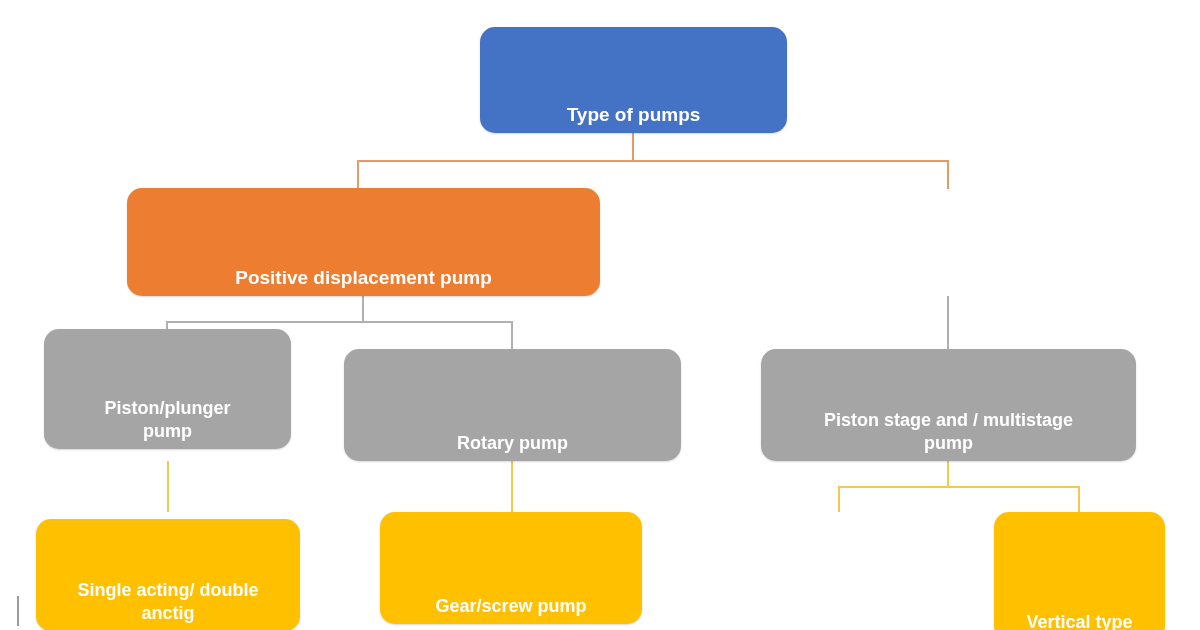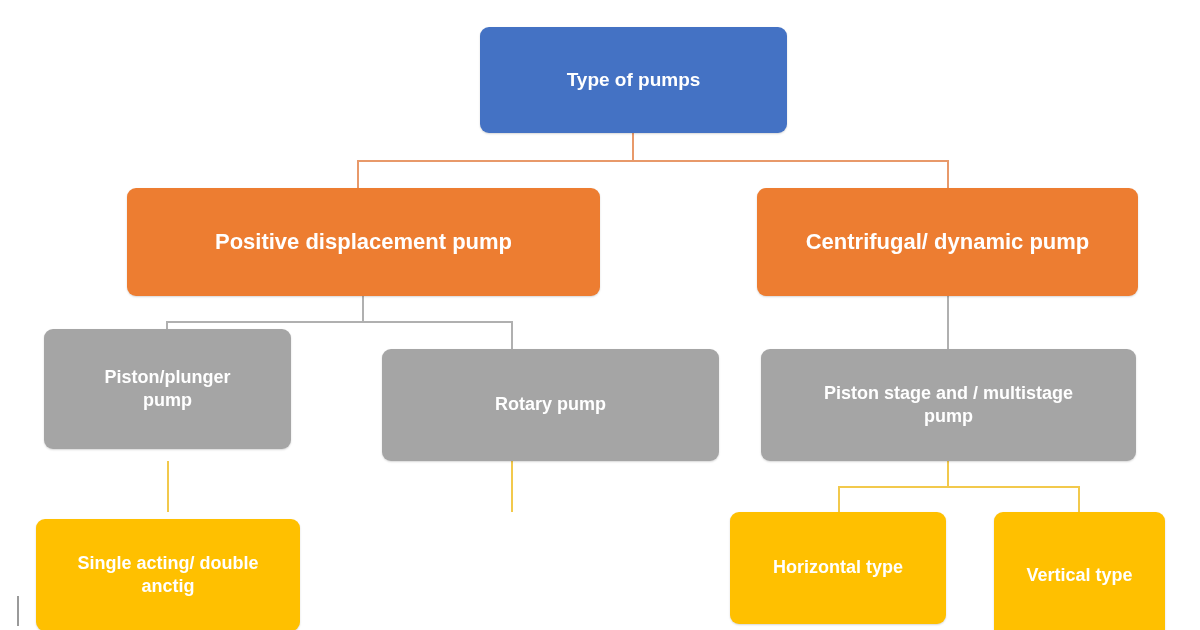--- a/index.html
+++ b/index.html
@@ -25,36 +25,36 @@
   .conn.v { width: 2px; }
   .conn.h { height: 2px; }
   .conn.orange { background: #e8996a; }
   .conn.gray   { background: #b0b0b0; }
   .conn.yellow { background: #f2c94c; }
 
   
   .node {
     position: absolute;
     box-sizing: border-box;
-    border-radius: 9px;
+    border-radius: 15px;
     display: flex;
-    align-items: center;
+    align-items: flex-end;
     justify-content: center;
     text-align: center;
     color: #ffffff;
     font-weight: bold;
     line-height: 1.28;
     padding: 6px 12px;
     box-shadow: 0 1px 2px rgba(0,0,0,0.16);
     -webkit-font-smoothing: antialiased;
   }
   .node .label { display: block; width: 100%; white-space: pre-line; }
 
   .lvl-root  { background: #4472c4; font-size: 19px; }
-  .lvl-two   { background: #ed7d31; font-size: 22px; }
+  .lvl-two   { background: #ed7d31; font-size: 19px; }
   .lvl-three { background: #a5a5a5; font-size: 18px; }
   .lvl-four  { background: #ffc000; font-size: 18px; }
 
   
   .caret-artifact {
     position: absolute;
     width: 2px;
     background: #9a9a9a;
   }
 </style>
@@ -84,47 +84,44 @@
   <div class="conn v yellow" style="left:1078px; top:486px; height:26px;"></div>
 
   <div class="node lvl-root" style="left:480px; top:27px; width:307px; height:106px;">
     <span class="label">Type of pumps</span>
   </div>
 
   <div class="node lvl-two" style="left:127px; top:188px; width:473px; height:108px;">
     <span class="label">Positive displacement pump</span>
   </div>
 
-  <div class="node lvl-two" style="left:757px; top:188px; width:381px; height:108px;">
-    <span class="label">Centrifugal/ dynamic pump</span>
-  </div>
 
   <div class="node lvl-three" style="left:44px; top:329px; width:247px; height:120px;">
     <span class="label">Piston/plunger
 pump</span>
   </div>
 
-  <div class="node lvl-three" style="left:344px; top:349px; width:337px; height:112px;margin-left:38px;">
+  <div class="node lvl-three" style="left:344px; top:349px; width:337px; height:112px;">
     <span class="label">Rotary pump</span>
   </div>
 
   <div class="node lvl-three" style="left:761px; top:349px; width:375px; height:112px;">
     <span class="label">Piston stage and / multistage
 pump</span>
   </div>
 
   <div class="node lvl-four" style="left:36px; top:519px; width:264px; height:112px;">
     <span class="label">Single acting/ double
 anctig</span>
   </div>
 
+  <div class="node lvl-four" style="left:380px; top:512px; width:262px; height:112px;">
+    <span class="label">Gear/screw pump</span>
+  </div>
 
-  <div class="node lvl-four" style="left:730px; top:512px; width:216px; height:112px;">
-    <span class="label">Horizontal type</span>
-  </div>
 
   <div class="node lvl-four" style="left:994px; top:512px; width:171px; height:128px;">
     <span class="label">Vertical type</span>
   </div>
 
   <div class="caret-artifact" style="left:17px; top:596px; height:30px;"></div>
 
 </div>
 
 </body></html>

